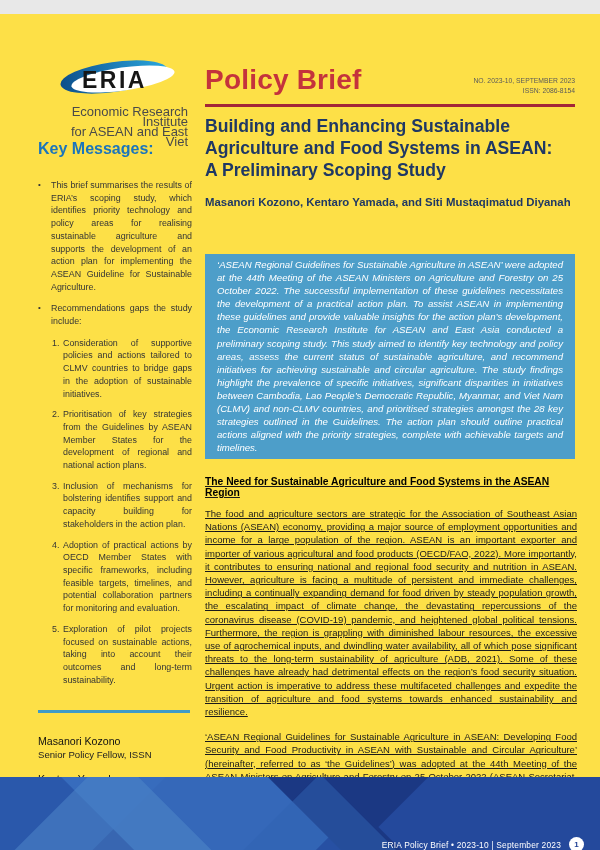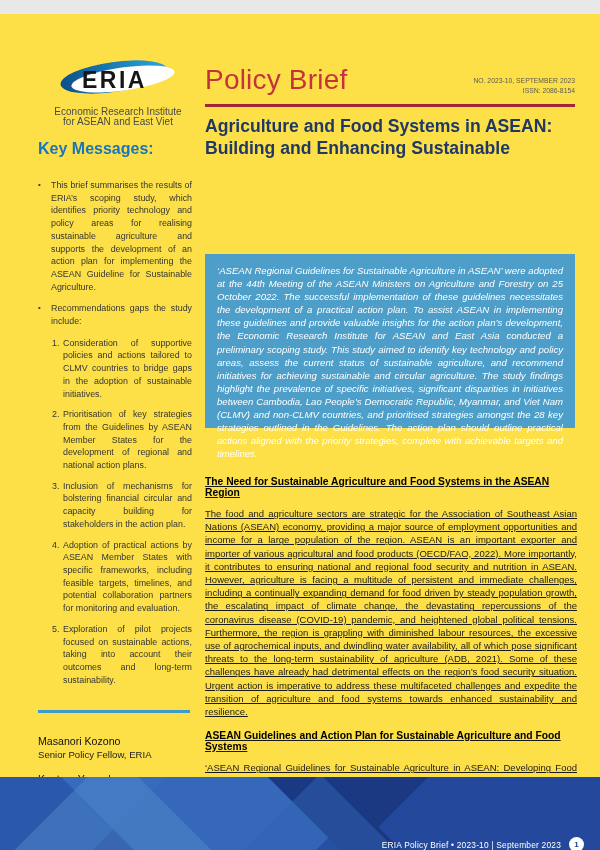--- a/index.html
+++ b/index.html
@@ -5,35 +5,35 @@
   * { margin:0; padding:0; box-sizing:border-box; }
   html,body { background:#e8e8e8; }
   .page {
     position:relative; width:600px; height:850px; margin:14px auto;
     background:#fde047; overflow:hidden;
     font-family:"Liberation Sans", sans-serif; color:#1a1a1a;
   }
 
   
   .logo-block { position:absolute; left:48px; top:44px; width:140px; text-align:center; }
-  .org-name { margin-top:3px; font-size:10px; line-height:10px; color:#4a4a4a; }
+  .org-name { margin-top:3px; font-size:13px; line-height:10px; color:#4a4a4a;text-align:right; }
 
   .masthead { position:absolute; left:205px; top:46px; width:370px; }
-  .brief-title { font-size:28px; font-weight:normal; color:#C4333C; letter-spacing:0.2px; line-height:40px; }
+  .brief-title { font-size:28px; font-weight:bold; color:#C4333C; letter-spacing:0.2px; line-height:40px; }
   .issue-info { position:absolute; right:0; top:16px; text-align:right; font-size:6.8px; line-height:9.5px; color:#5a5a5a; }
   .red-rule { margin-top:4px; height:2.6px; background:#A32638; width:100%; }
 
   .doc-title { position:absolute; left:205px; top:101px; width:380px;
     font-size:17.6px; line-height:22px; font-weight:bold; color:#1F3864; }
   .authors-line { position:absolute; left:205px; top:181px; width:370px;
     font-size:11.4px; line-height:15px; font-weight:bold; color:#1F3864; text-align:justify; }
 
   
-  .abstract-box { position:absolute; left:205px; top:240px; width:370px; height:174px;
-    background:#4D9EC9; color:#ffffff; padding:10px 12px;
+  .abstract-box { position:absolute; left:205px; top:240px; width:370px; height:205px;
+    background:#4D9EC9; color:#ffffff; padding:4px 12px;
     font-size:9.6px; line-height:13.1px; font-style:italic; text-align:justify; }
 
   
   .main-flow { position:absolute; left:205px; top:462px; width:372px;text-decoration:underline; }
   .section-heading { font-size:10.3px; font-weight:bold; color:#000; margin:0 0 9px 0; }
   .body-para { font-size:9.5px; line-height:13.2px; text-align:justify; color:#1a1a1a; margin:0 0 12px 0; }
   .section-heading.second { margin-top:5px; }
 
   
   .sidebar { position:absolute; left:38px; top:126px; width:154px; }
@@ -92,31 +92,32 @@
   <div class="masthead">
     <div class="brief-title">Policy Brief</div>
     <div class="issue-info">
       <div>NO. 2023-10, SEPTEMBER 2023</div>
       <div>ISSN: 2086-8154</div>
     </div>
     <div class="red-rule"></div>
   </div>
 
   <div class="doc-title">
+    <div>Building and Enhancing Sustainable</div>
     <div>Agriculture and Food Systems in ASEAN:</div>
-    <div>Building and Enhancing Sustainable</div>
+    <div>A Preliminary Scoping Study</div>
   </div>
 
+  <div class="authors-line">Masanori Kozono, Kentaro Yamada, and Siti Mustaqimatud Diyanah</div>
 
   <div class="abstract-box">‘ASEAN Regional Guidelines for Sustainable Agriculture in ASEAN’ were adopted at the 44th Meeting of the ASEAN Ministers on Agriculture and Forestry on 25 October 2022. The successful implementation of these guidelines necessitates the development of a practical action plan. To assist ASEAN in implementing these guidelines and provide valuable insights for the action plan’s development, the Economic Research Institute for ASEAN and East Asia conducted a preliminary scoping study. This study aimed to identify key technology and policy areas, assess the current status of sustainable agriculture, and recommend initiatives for achieving sustainable and circular agriculture. The study findings highlight the prevalence of specific initiatives, significant disparities in initiatives between Cambodia, Lao People’s Democratic Republic, Myanmar, and Viet Nam (CLMV) and non-CLMV countries, and prioritised strategies amongst the 28 key strategies outlined in the Guidelines. The action plan should outline practical actions aligned with the priority strategies, complete with achievable targets and timelines.</div>
 
   <div class="main-flow">
     <div class="section-heading">The Need for Sustainable Agriculture and Food Systems in the ASEAN Region</div>
     <p class="body-para">The food and agriculture sectors are strategic for the Association of Southeast Asian Nations (ASEAN) economy, providing a major source of employment opportunities and income for a large population of the region. ASEAN is an important exporter and importer of various agricultural and food products (OECD/FAO, 2022). More importantly, it contributes to ensuring national and regional food security and nutrition in ASEAN. However, agriculture is facing a multitude of persistent and immediate challenges, including a continually expanding demand for food driven by steady population growth, the escalating impact of climate change, the devastating repercussions of the coronavirus disease (COVID-19) pandemic, and heightened global political tensions. Furthermore, the region is grappling with diminished labour resources, the excessive use of agrochemical inputs, and dwindling water availability, all of which pose significant threats to the long-term sustainability of agriculture (ADB, 2021). Some of these challenges have already had detrimental effects on the region’s food security situation. Urgent action is imperative to address these multifaceted challenges and expedite the transition of agriculture and food systems towards enhanced sustainability and resilience.</p>
-    <div class="section-heading second">ASEAN Guidelines and Action Plan for Sustainable Agriculture and Food Systems</div>
     <p class="body-para">‘ASEAN Regional Guidelines for Sustainable Agriculture in ASEAN: Developing Food Security and Food Productivity in ASEAN with Sustainable and Circular Agriculture’ (hereinafter, referred to as ‘the Guidelines’) was adopted at the 44th Meeting of the ASEAN Ministers on Agriculture and Forestry on 25 October 2022 (ASEAN Secretariat, 2022a). The Guidelines outline five principles and recommend 28 key strategies to</p>
   </div>
 
   <div class="sidebar">
     <div class="km-heading">Key Messages:</div>
 
     <div class="bullet-row">
       <span class="bullet-marker">•</span>
       <span class="bullet-text">This brief summarises the results of ERIA’s scoping study, which identifies priority technology and policy areas for realising sustainable agriculture and supports the development of an action plan for implementing the ASEAN Guideline for Sustainable Agriculture.</span>
     </div>
@@ -130,38 +131,38 @@
       <div class="rec-item">
         <span class="rec-num">1.</span>
         <span class="rec-text">Consideration of supportive policies and actions tailored to CLMV countries to bridge gaps in the adoption of sustainable initiatives.</span>
       </div>
       <div class="rec-item">
         <span class="rec-num">2.</span>
         <span class="rec-text">Prioritisation of key strategies from the Guidelines by ASEAN Member States for the development of regional and national action plans.</span>
       </div>
       <div class="rec-item">
         <span class="rec-num">3.</span>
-        <span class="rec-text">Inclusion of mechanisms for bolstering financial circular and capacity building for stakeholders in the action plan.</span>
+        <span class="rec-text">Inclusion of mechanisms for bolstering identifies support and capacity building for stakeholders in the action plan.</span>
       </div>
       <div class="rec-item">
         <span class="rec-num">4.</span>
-        <span class="rec-text">Adoption of practical actions by ASEAN Member States with specific frameworks, including feasible targets, timelines, and potential collaboration partners for monitoring and evaluation.</span>
+        <span class="rec-text">Adoption of practical actions by OECD Member States with specific frameworks, including feasible targets, timelines, and potential collaboration partners for monitoring and evaluation.</span>
       </div>
       <div class="rec-item">
         <span class="rec-num">5.</span>
         <span class="rec-text">Exploration of pilot projects focused on sustainable actions, taking into account their outcomes and long-term sustainability.</span>
       </div>
     </div>
 
     <div class="blue-rule"></div>
 
     <div class="side-authors">
       <div class="side-author">
         <div class="side-author-name">Masanori Kozono</div>
-        <div class="side-author-role">Senior Policy Fellow, ERIA</div>
+        <div class="side-author-role">Senior Policy Fellow, ISSN</div>
       </div>
       <div class="side-author">
         <div class="side-author-name">Kentaro Yamada</div>
         <div class="side-author-role">Policy Fellow, ERIA</div>
       </div>
       <div class="side-author">
         <div class="side-author-name">Siti Mustaqimatud Diyanah</div>
         <div class="side-author-role">Research Associate, ERIA</div>
       </div>
     </div>

